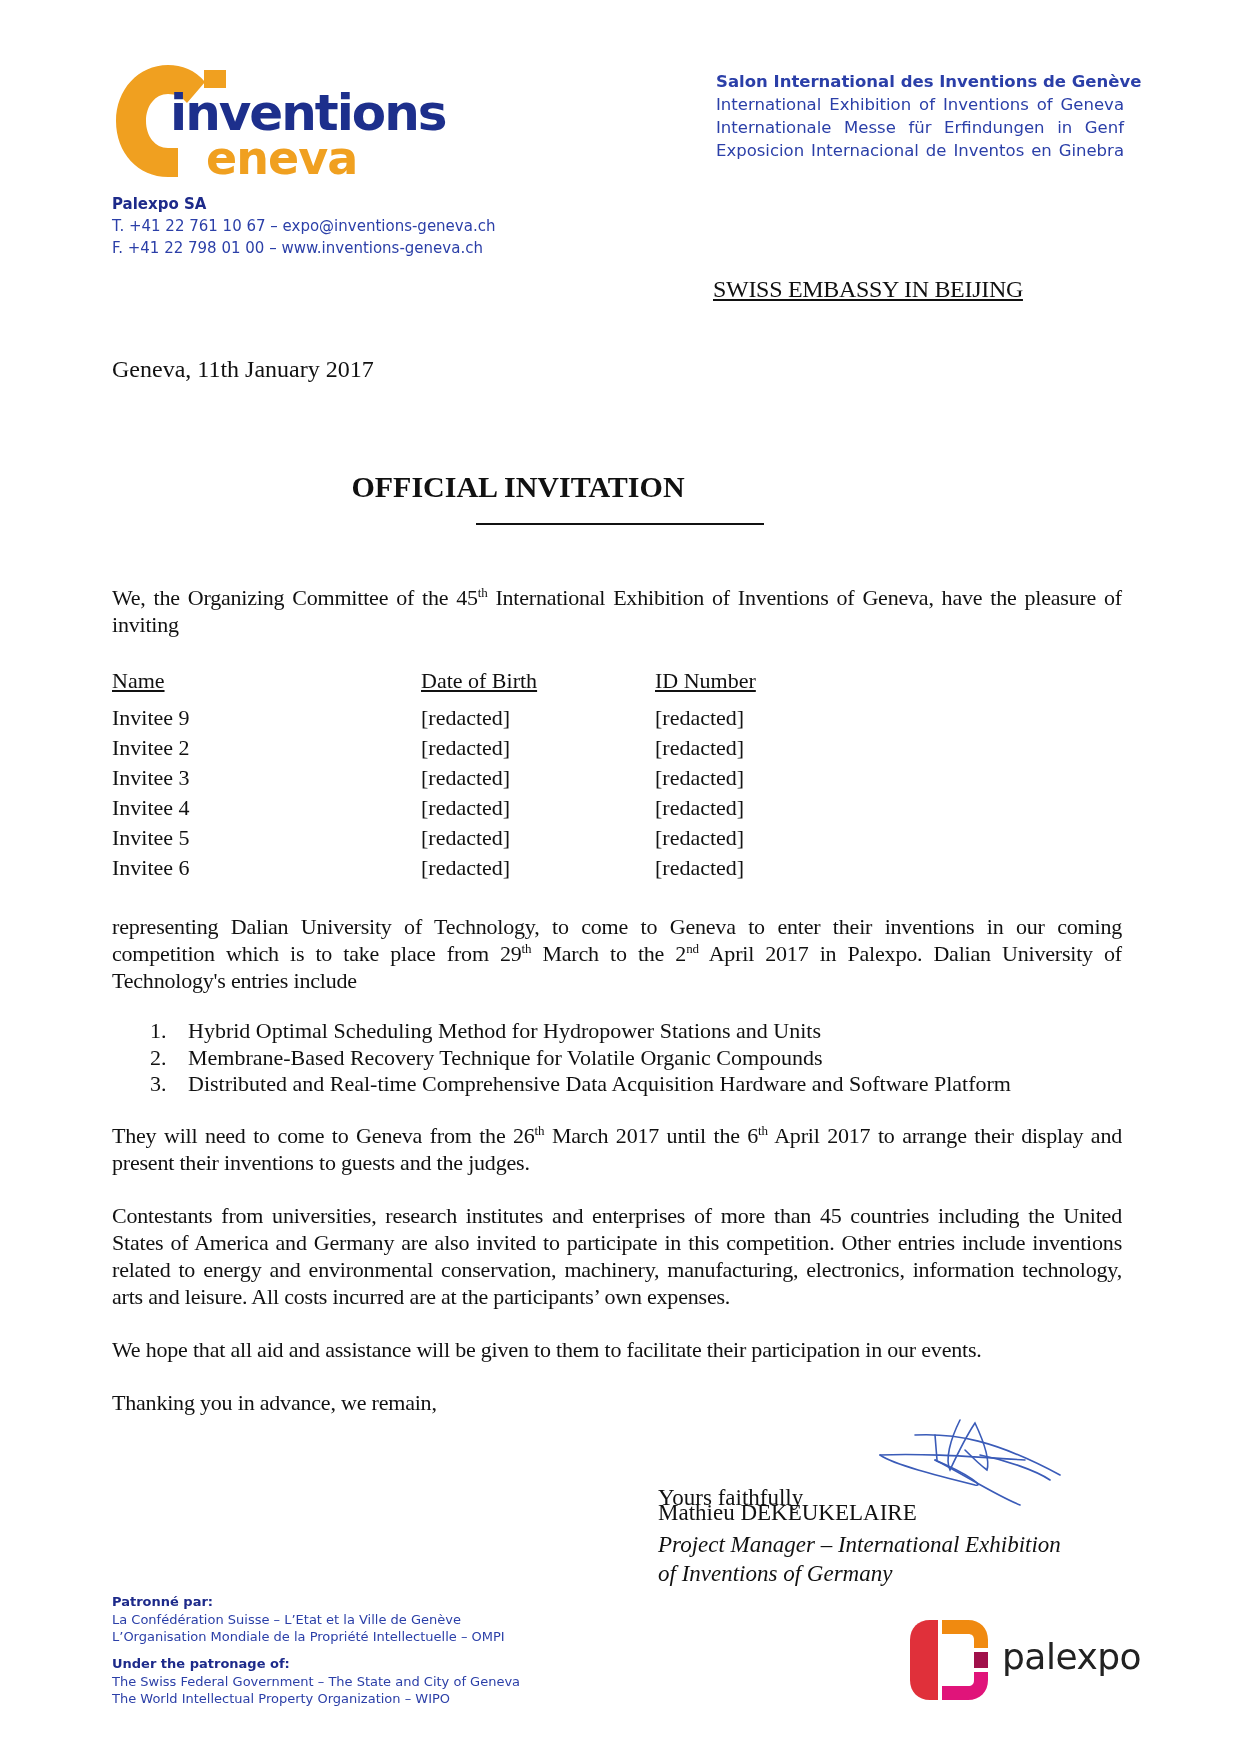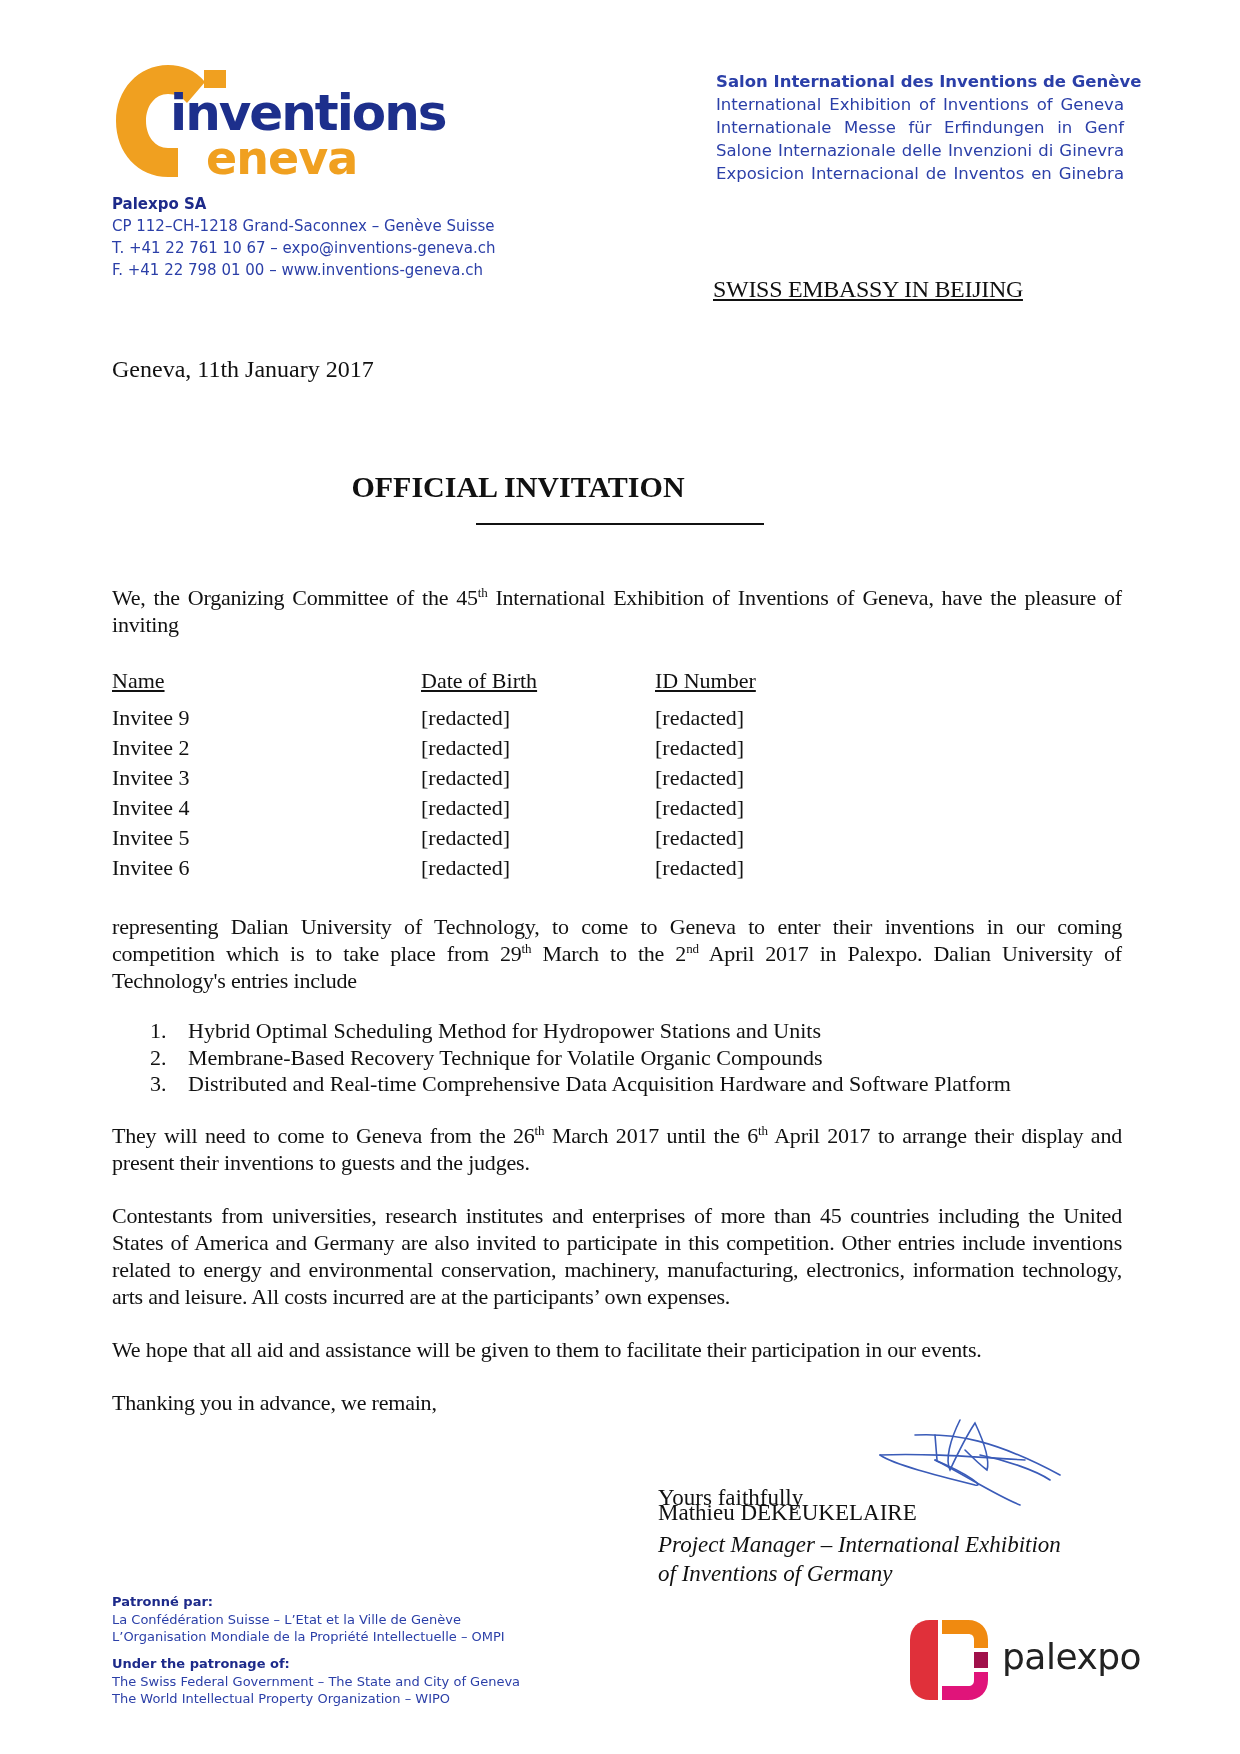--- a/index.html
+++ b/index.html
@@ -55,30 +55,28 @@
   <svg class="logo-g" viewBox="0 0 118 122">
     <path d="M95 22 C85 10 72 5 58 5 C28 5 6 30 6 61 C6 93 28 117 58 117 L68 117 L68 88 L58 88 C45 88 36 76 36 61 C36 46 45 34 58 34 C66 34 72 37 77 43 Z" fill="#f0a020"></path>
     <rect x="94" y="10" width="22" height="18" fill="#f0a020"></rect>
   </svg>
   <div class="logo-inventions">inventions</div>
   <div class="logo-eneva">eneva</div>
 </div>
 
 <div class="abs addr sans">
   <div class="bold">Palexpo SA</div>
-  <div class="line">CP 112–CH-1218 Grand-Saconnex – Genève Suisse</div>
   <div class="line">T. +41 22 761 10 67 – expo@inventions-geneva.ch</div>
   <div class="line">F. +41 22 798 01 00 – www.inventions-geneva.ch</div>
 </div>
 
 <div class="abs salon sans">
   <span class="line bold">Salon International des Inventions de Genève</span>
   <span class="line">International Exhibition of Inventions of Geneva</span>
   <span class="line">Internationale Messe für Erfindungen in Genf</span>
-  <span class="line">Salone Internazionale delle Invenzioni di Ginevra</span>
   <span class="line">Exposicion Internacional de Inventos en Ginebra</span>
 </div>
 
 <div class="abs embassy serif">SWISS EMBASSY IN BEIJING</div>
 <div class="abs date serif">Geneva, 11th January 2017</div>
 <div class="abs title serif">OFFICIAL INVITATION</div>
 <div class="abs title-bar"></div>
 
 <div class="abs para serif" style="top:584px;">
   <span>We, the Organizing Committee of the 45</span><sup>th</sup><span> International Exhibition of Inventions of Geneva, have the pleasure of inviting</span>

